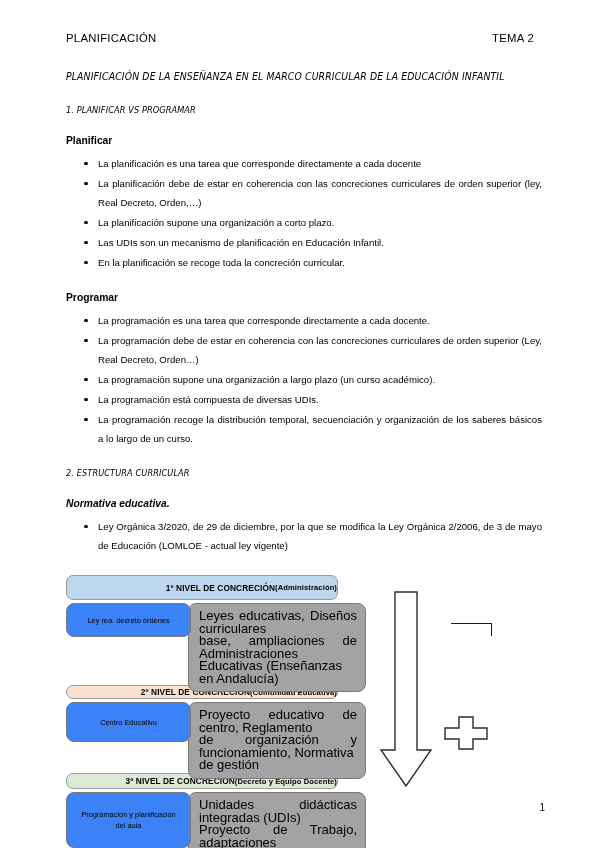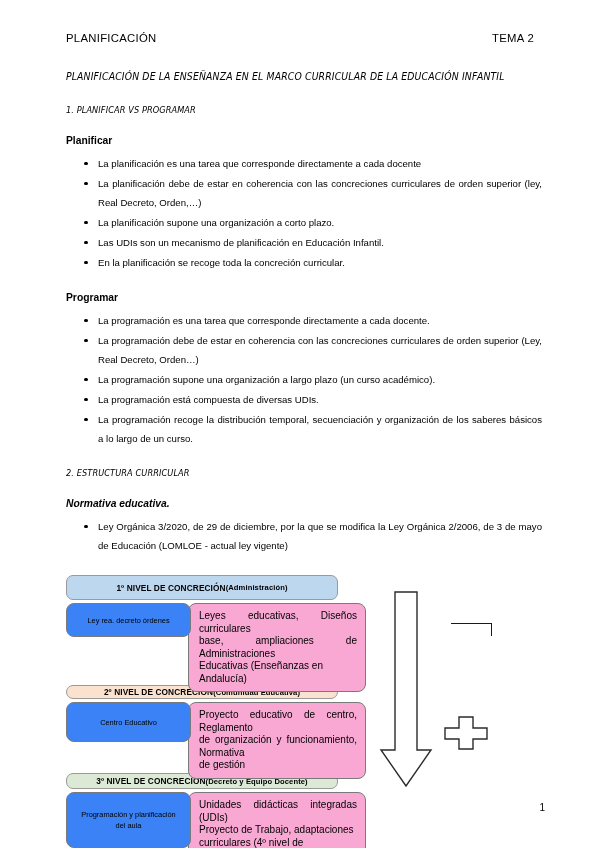--- a/index.html
+++ b/index.html
@@ -94,21 +94,21 @@
   }
   .level { position: absolute; left: 0; }
   .lvl-head {
     box-sizing: border-box;
     width: 272px;
     height: 25px;
     border: 1px solid #9a9a9a;
     border-radius: 7px;
     display: flex;
     align-items: center;
-    justify-content: center;
+    justify-content: flex-end;
     font-size: 8.3px;
     font-weight: bold;
     letter-spacing: 0.1px;
     white-space: nowrap;
   }
   .lvl-head .paren { font-size: 7.6px; }
   .row-boxes {
     display: flex;
     align-items: flex-start;
     margin-top: 3px;
@@ -127,22 +127,22 @@
     align-items: center;
     justify-content: center;
     z-index: 2;
   }
   .box-right {
     box-sizing: border-box;
     width: 178px;
     margin-left: -3px;
     border: 1px solid #7a7a7a;
     border-radius: 8px;
-    background: #f9a8d4;
-    font-size: 10px;
+    background: #a3a3a3;
+    font-size: 13px;
     line-height: 12.5px;
     text-align: justify;
     padding: 6px 8px 6px 10px;
     z-index: 1;
   }
   .box-right .last { text-align: left; }
 
   .lvl1 { top: 0; }
   .lvl1 .lvl-head { background: #bdd7ee; }
   .lvl1 .box-left { height: 34px; }

